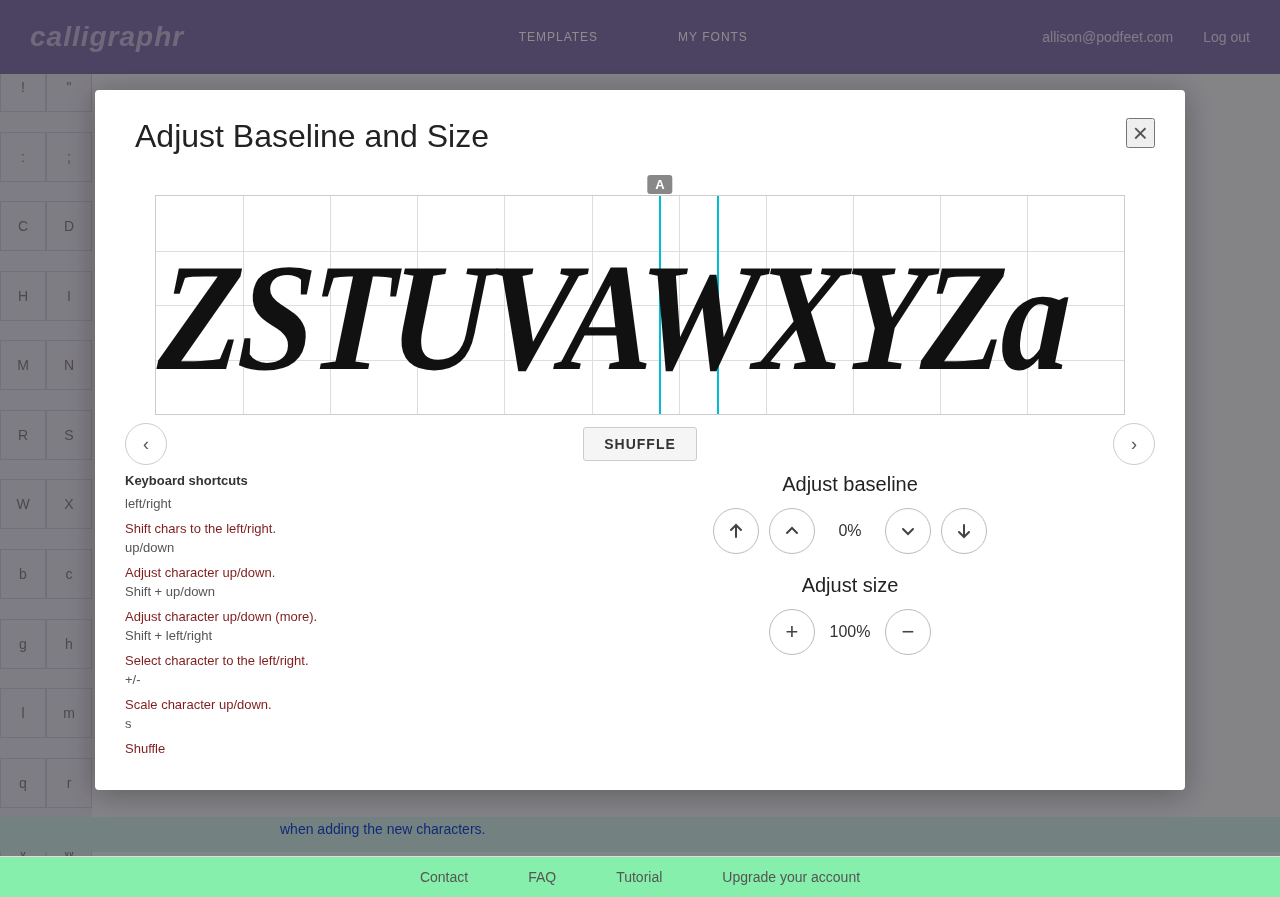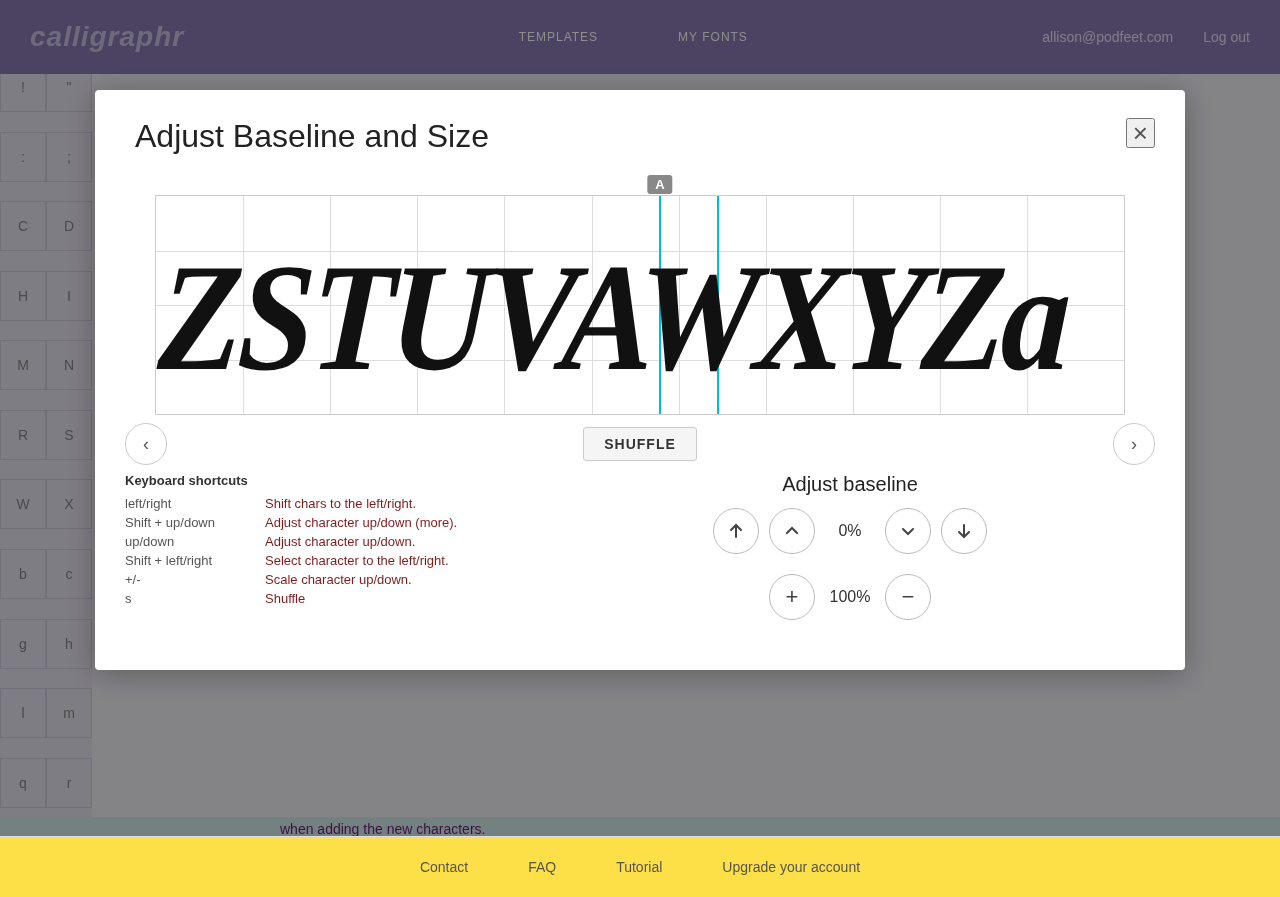--- a/index.html
+++ b/index.html
@@ -202,20 +202,21 @@
     }
     .keyboard-shortcuts h4 {
       font-weight: bold;
       margin-bottom: 8px;
       font-size: 13px;
     }
     .shortcut-row {
       display: flex;
       margin-bottom: 4px;
       gap: 10px;
+      flex-direction: column;
     }
     .shortcut-key {
       width: 130px;
       color: #555;
       font-size: 13px;
       flex-shrink: 0;
     }
     .shortcut-desc {
       color: #7f1d1d;
       font-size: 13px;
@@ -296,22 +297,22 @@
       font-weight: 700;
       letter-spacing: 1px;
     }
 
     
     .bottom-bar {
       position: fixed;
       bottom: 0;
       left: 0;
       right: 0;
-      background: #fde047;
-      height: 61px;
+      background: #86efac;
+      height: 41px;
       display: flex;
       align-items: center;
       justify-content: center;
       gap: 60px;
       z-index: 300;
       border-top: 1px solid #ddd;
     }
     .footer-link {
       color: #555;
       font-size: 14px;
@@ -326,21 +327,21 @@
 
     
     .info-bar {
       position: fixed;
       bottom: 45px;
       left: 0;
       right: 0;
       background: #d4eceb;
       padding: 4px 30px 15px 280px;
       font-size: 14px;
-      color: #701a75;
+      color: #1d4ed8;
       z-index: 50;
     }
 
     .preview-wrapper {
       position: relative;
       margin: 10px 30px 0 30px;
     }
   </style>
 </head>
 <body>
@@ -439,26 +440,26 @@
 
   <div class="controls-area">
 
     <div class="keyboard-shortcuts">
       <h4>Keyboard shortcuts</h4>
       <div class="shortcut-row">
         <span class="shortcut-key">left/right</span>
         <span class="shortcut-desc">Shift chars to the left/right.</span>
       </div>
       <div class="shortcut-row">
+        <span class="shortcut-key">up/down</span>
+        <span class="shortcut-desc">Adjust character up/down.</span>
+      </div>
+      <div class="shortcut-row">
         <span class="shortcut-key">Shift + up/down</span>
         <span class="shortcut-desc">Adjust character up/down (more).</span>
-      </div>
-      <div class="shortcut-row">
-        <span class="shortcut-key">up/down</span>
-        <span class="shortcut-desc">Adjust character up/down.</span>
       </div>
       <div class="shortcut-row">
         <span class="shortcut-key">Shift + left/right</span>
         <span class="shortcut-desc">Select character to the left/right.</span>
       </div>
       <div class="shortcut-row">
         <span class="shortcut-key">+/-</span>
         <span class="shortcut-desc">Scale character up/down.</span>
       </div>
       <div class="shortcut-row">
@@ -490,20 +491,21 @@
           </button>
           <button class="adjust-btn">
             <svg width="18" height="18" viewBox="0 0 18 18" fill="none">
               <path d="M9 15V3M4 10l5 5 5-5" stroke="#444" stroke-width="2" stroke-linecap="round"></path>
             </svg>
           </button>
         </div>
       </div>
 
       <div class="adjust-section">
+        <div class="adjust-label">Adjust size</div>
         <div class="adjust-controls">
           <button class="adjust-btn" style="font-size:22px; color:#444;">+</button>
           <span class="adjust-value">100%</span>
           <button class="adjust-btn" style="font-size:22px; color:#444;">−</button>
         </div>
       </div>
     </div>
   </div>
 
 </div>

